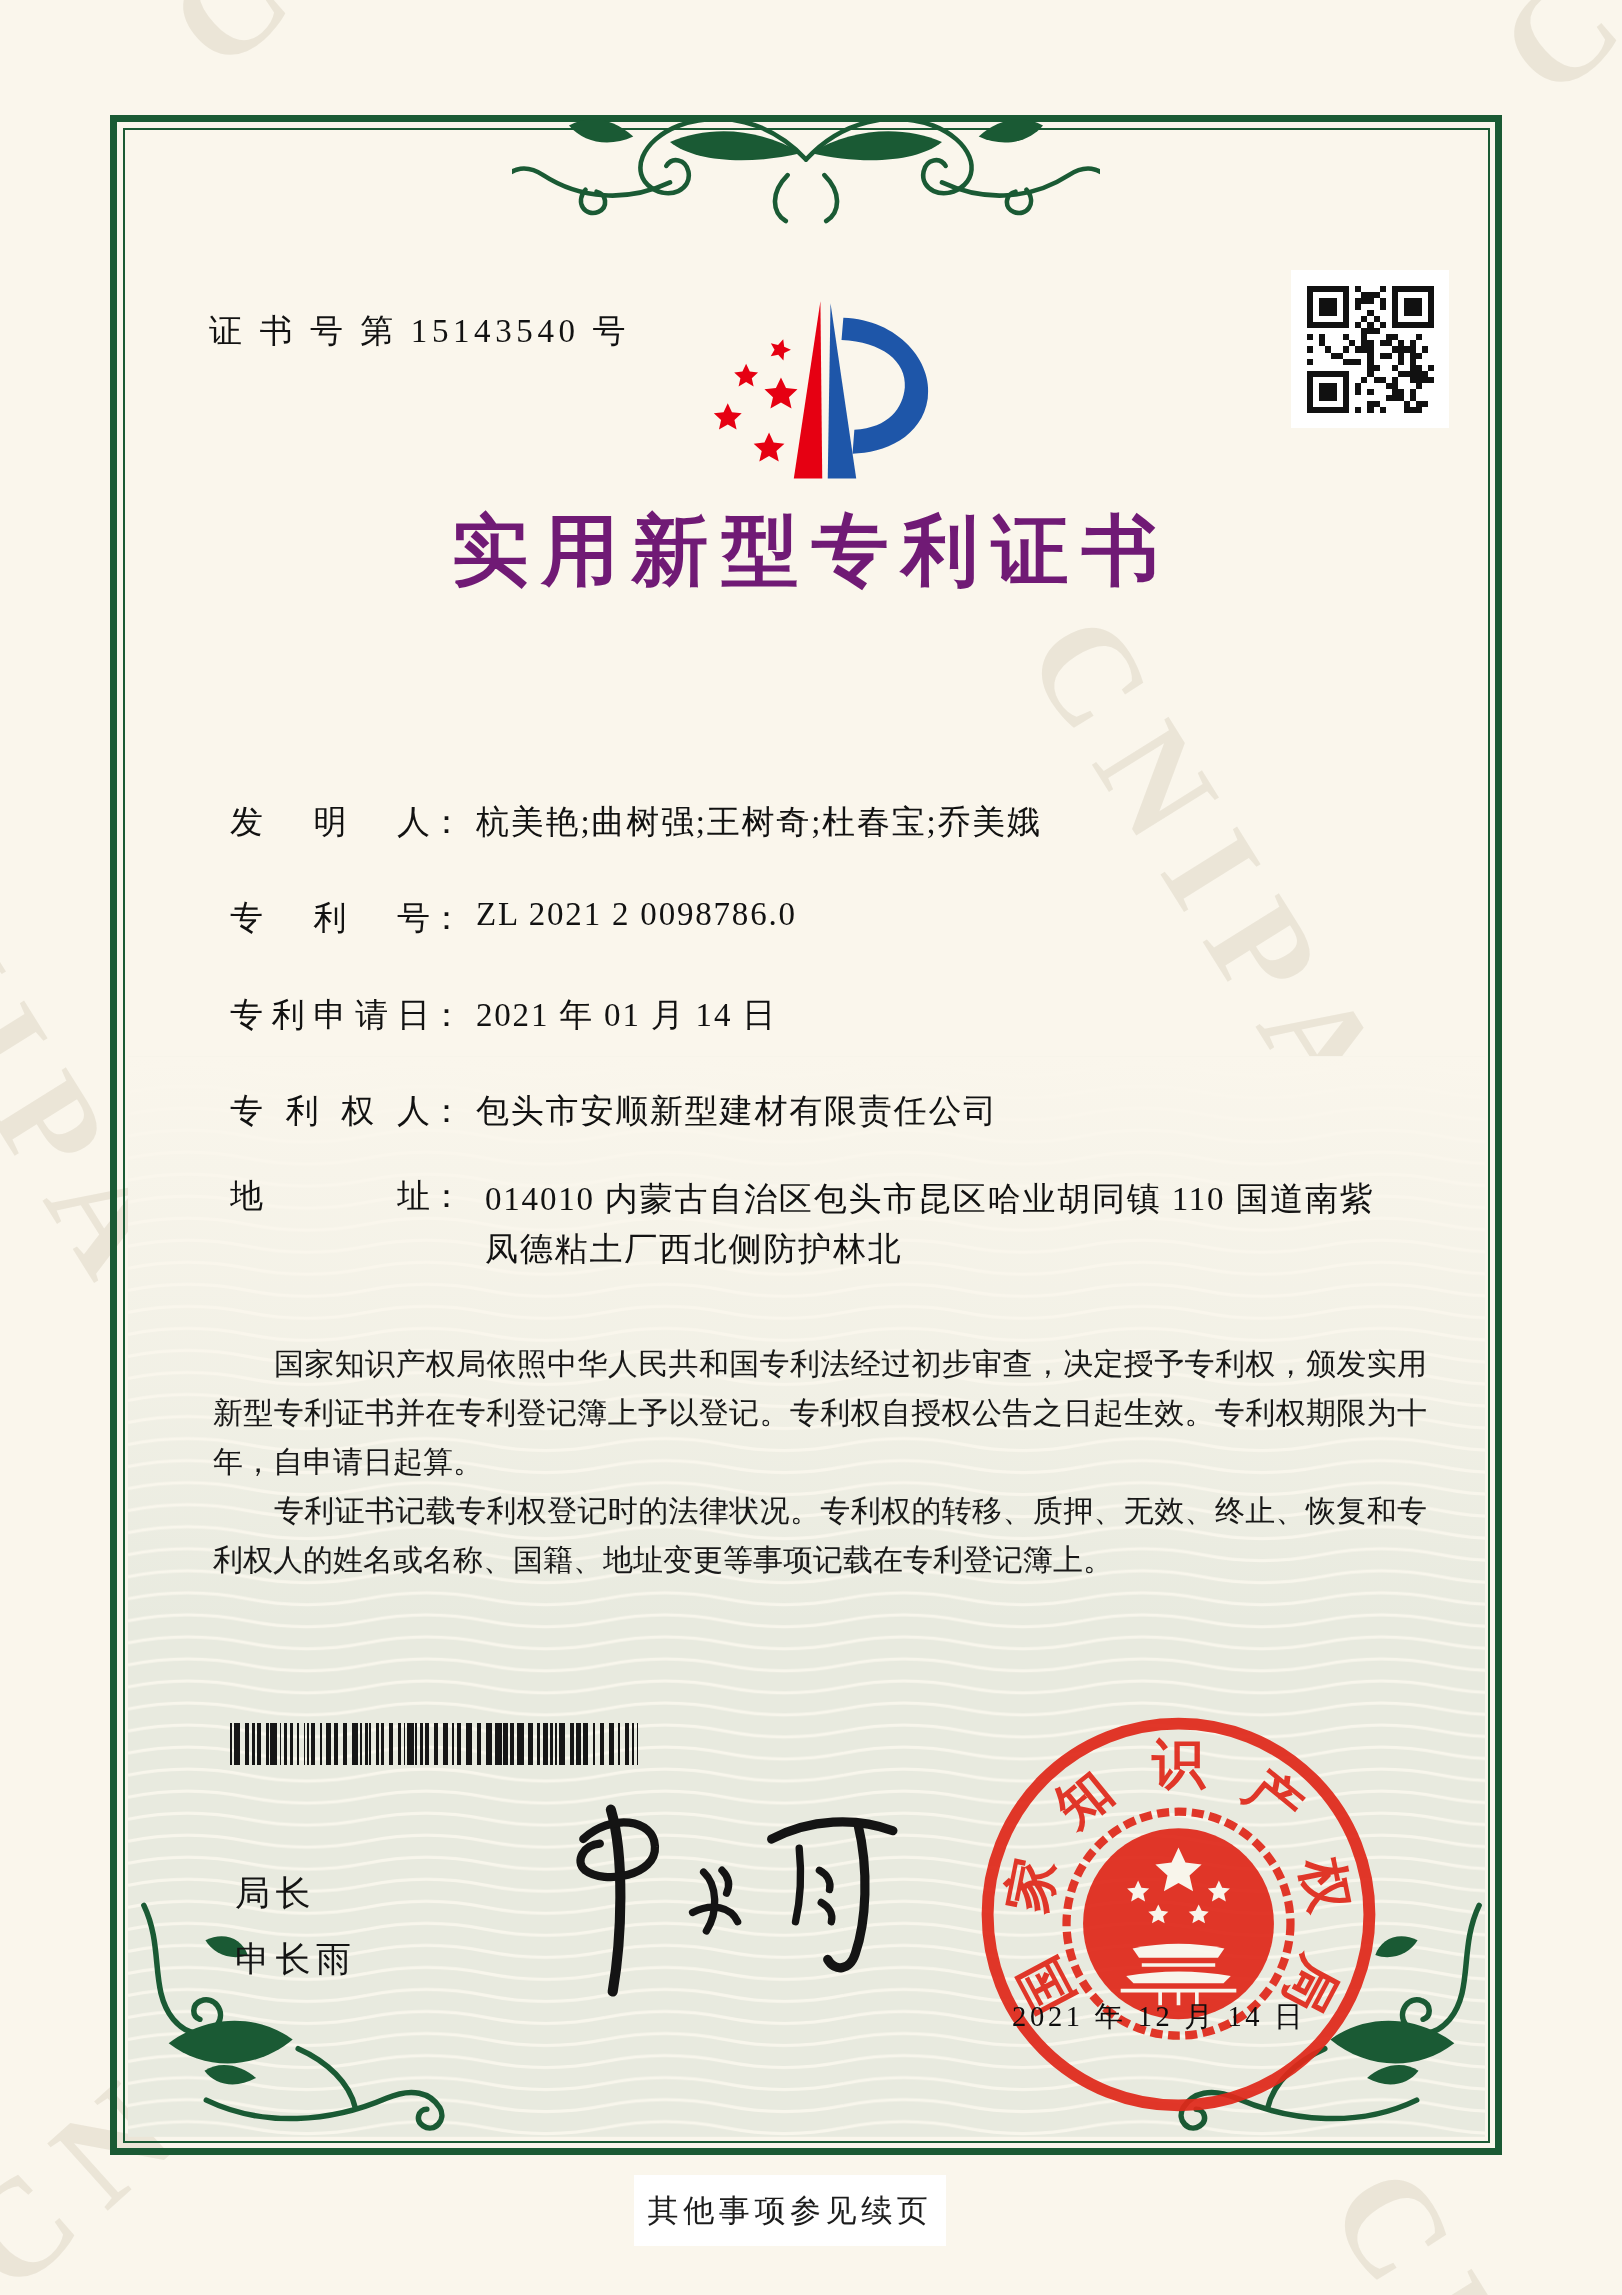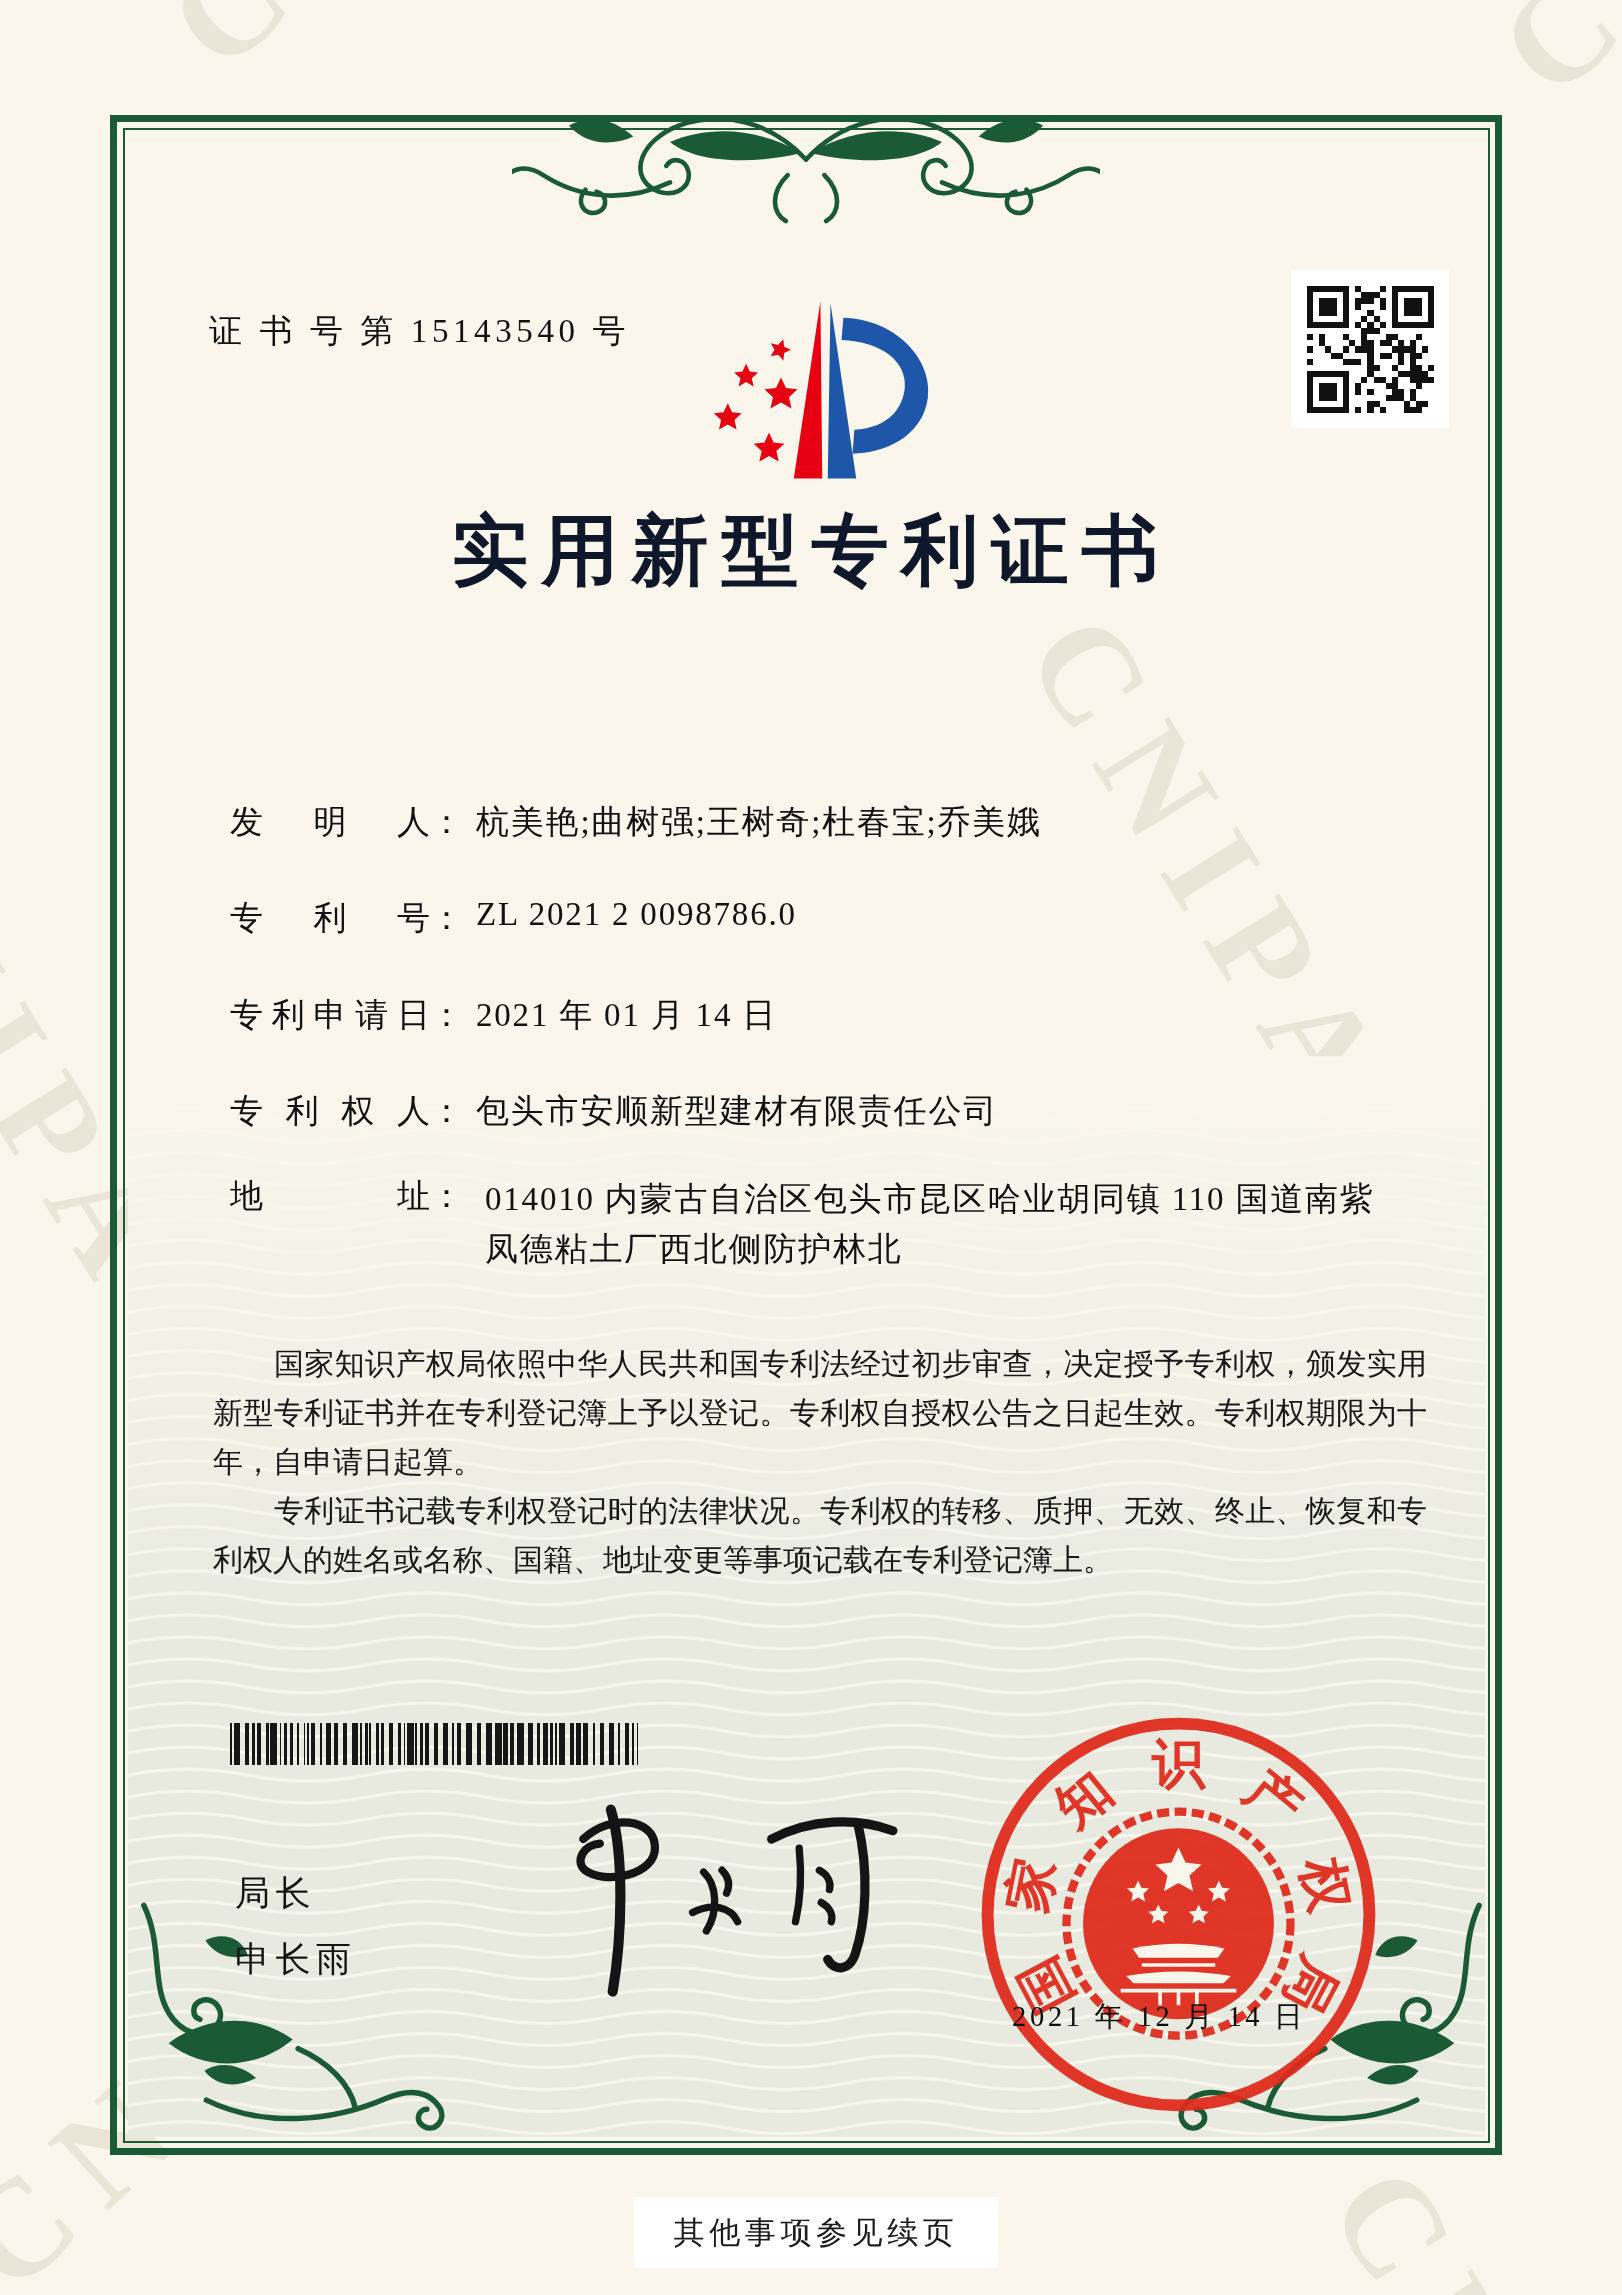--- a/index.html
+++ b/index.html
@@ -10,38 +10,38 @@
   body{background:#777;font-family:"Liberation Serif","DejaVu Serif",serif;}
   .page{position:relative;width:1623px;height:2296px;background:var(--paper);overflow:hidden;margin:0 auto;}
   .wm{position:absolute;font-family:"Liberation Serif","DejaVu Serif",serif;font-weight:bold;
       font-size:138px;letter-spacing:27.5px;color:var(--wm);opacity:.15;white-space:nowrap;
       transform-origin:0 0;pointer-events:none;}
   .border-outer{position:absolute;left:110px;top:115px;width:1392px;height:2040px;border:7.3px solid var(--green);}
   .border-inner{position:absolute;left:5.5px;top:5.5px;right:5.5px;bottom:5.5px;border:2.8px solid var(--green);}
   .abs{position:absolute;}
   .certno{position:absolute;left:209px;top:309px;font-size:33px;letter-spacing:4.6px;color:var(--ink);}
   .title{position:absolute;left:0;top:500px;width:100%;text-align:center;font-size:77px;font-weight:bold;
-         letter-spacing:13px;color:#0f172a;}
+         letter-spacing:13px;color:#701a75;}
   .row{position:absolute;left:230px;font-size:33px;color:var(--ink);white-space:nowrap;}
   .lbl{display:inline-block;width:200px;text-align:justify;text-align-last:justify;vertical-align:top;}
   .colon{display:inline-block;vertical-align:top;}
   .val{display:inline-block;margin-left:13px;letter-spacing:1.8px;vertical-align:top;}
   .val-block{display:inline-block;margin-left:22px;letter-spacing:1.8px;vertical-align:top;line-height:50px;}
   .grant-right{position:absolute;left:601px;top:0;}
   .grant-right .lbl2{letter-spacing:2.8px;}
   .paras{position:absolute;left:213px;top:1339px;width:1214px;font-size:30px;line-height:49px;
          color:#181818;text-align:justify;}
   .paras p{text-indent:61px;}
   .barcode{position:absolute;left:230px;top:1723px;width:419px;height:42px;font-size:0;}
   .barcode i{display:inline-block;height:42px;background:#161616;}
   .officer{position:absolute;left:235px;font-size:35px;letter-spacing:5.5px;color:#141414;font-family:"Liberation Sans","DejaVu Sans",sans-serif;}
   .seal-date{position:absolute;left:1012px;top:1998px;font-size:28.5px;letter-spacing:3.7px;color:#0e0e0e;z-index:6;}
   .pageno{position:absolute;left:0;top:2097px;width:1613px;text-align:center;font-size:25px;letter-spacing:2.8px;color:#222;z-index:5;}
-  .note{position:absolute;left:634px;top:2175px;width:364px;padding:14.7px 9.2px;background:#ffffff;
-        text-align:center;font-size:31px;letter-spacing:4.6px;color:#1c1c1c;margin-top:22px;}
+  .note{position:absolute;left:634px;top:2175px;width:312px;padding:14.7px 9.2px;background:#ffffff;
+        text-align:center;font-size:31px;letter-spacing:4.6px;color:#1c1c1c;}
   .qrbox{position:absolute;left:1291px;top:270px;width:158px;height:158px;background:#fff;}
   svg{display:block;}
 </style>
 </head>
 <body>
 
 <div class="page">
 
   <div class="wm" style="left:138px;top:-18.4px;transform:rotate(-42deg);">CNIPA</div>
   <div class="wm" style="left:1469px;top:9.2px;transform:rotate(-42deg);">CNIPA</div>

